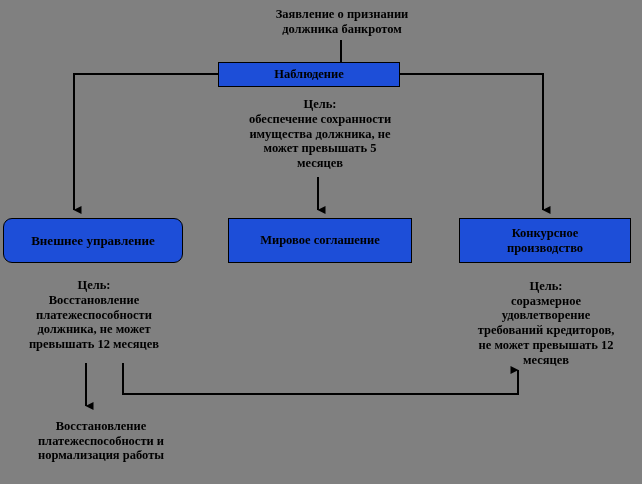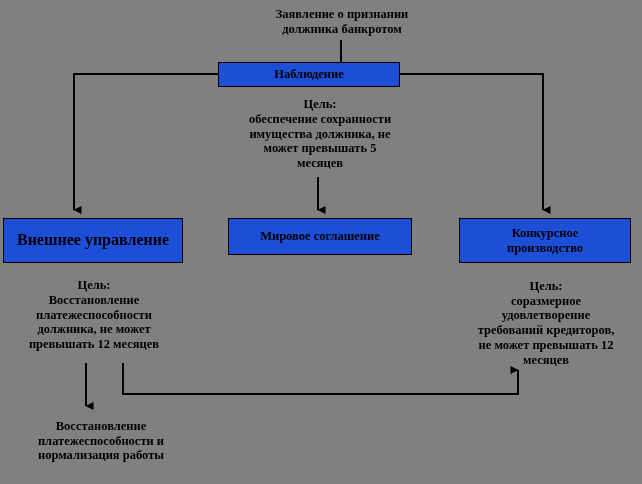--- a/index.html
+++ b/index.html
@@ -103,25 +103,25 @@
   </div>
 
   <div class="node free free-top" style="left:228px; top:89px; width:184px; height:90px; font-size:12.5px;">
     <span class="txt">Цель:
 обеспечение сохранности
 имущества должника, не
 может превышать  5
 месяцев</span>
   </div>
 
-  <div class="node boxed" style="left:3px; top:218px; width:180px; height:45px; font-size:16px;">
+  <div class="node boxed" style="left:3px; top:218px; width:180px; height:45px; font-size:13px;border-radius:9px;">
     <span class="txt">Внешнее управление</span>
   </div>
 
-  <div class="node boxed" style="left:228px; top:218px; width:184px; height:37px; font-size:12.5px;">
+  <div class="node boxed" style="left:228px; top:218px; width:184px; height:45px; font-size:12.5px;">
     <span class="txt">Мировое соглашение</span>
   </div>
 
   <div class="node boxed" style="left:459px; top:218px; width:172px; height:45px; font-size:12.5px;">
     <span class="txt">Конкурсное
 производство</span>
   </div>
 
   <div class="node free free-top" style="left:8px; top:269px; width:172px; height:92px; font-size:12.5px;">
     <span class="txt">Цель:

